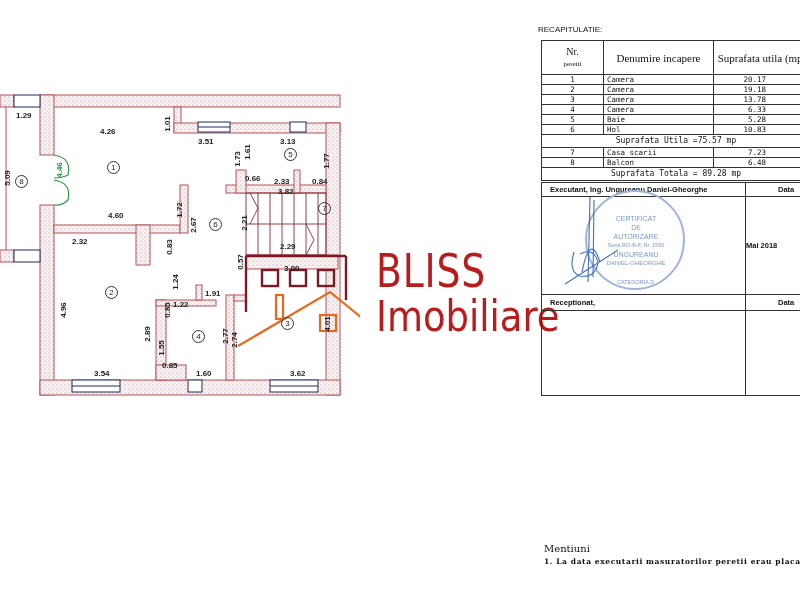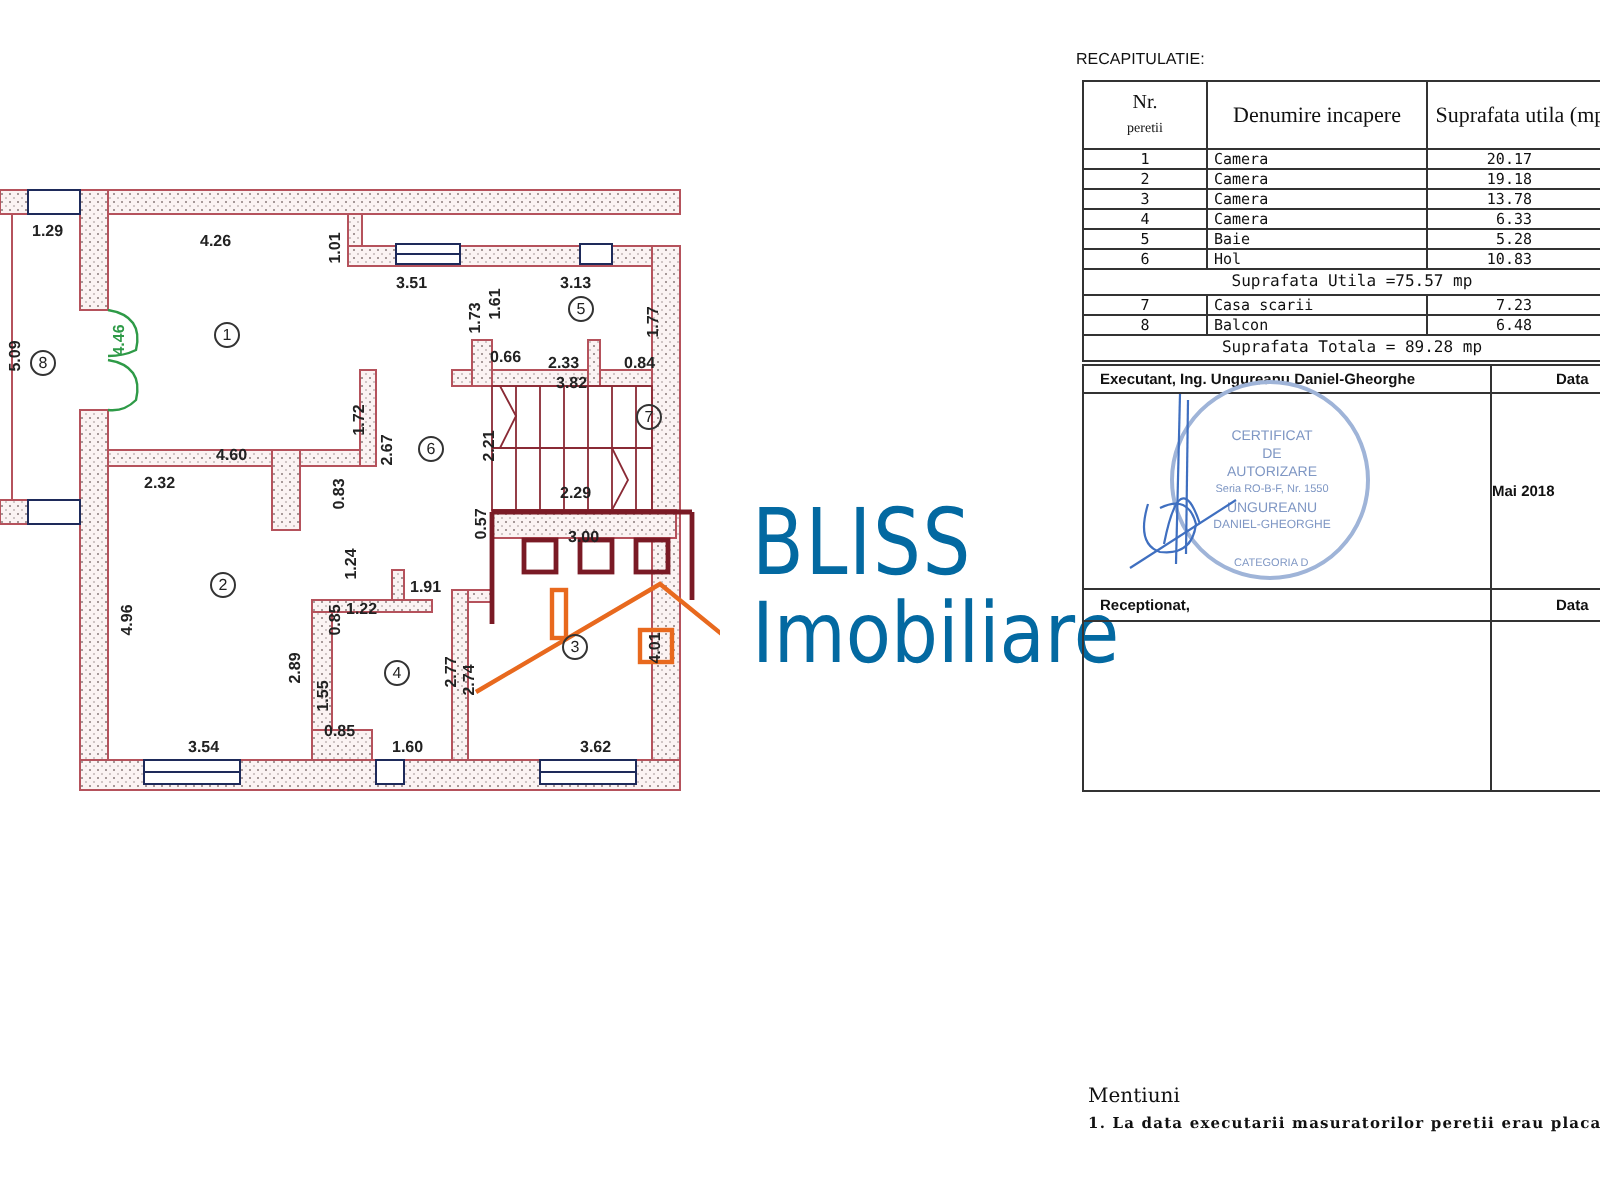--- a/index.html
+++ b/index.html
@@ -18,21 +18,21 @@
   }
   .dim.v { transform: rotate(-90deg); transform-origin: center center; }
   .roomno {
     position: absolute; width: 11px; height: 11px; border: 1px solid #333; border-radius: 50%;
     font-family: "Liberation Sans", sans-serif; font-size: 8px; line-height: 11px;
     text-align: center; color: #222; background: transparent;
   }
 
   
   .logo {
-    position: absolute; left: 376px; top: 248px; color: #0369a1;
+    position: absolute; left: 376px; top: 248px; color: #b91c1c;
     font-family: "DejaVu Sans", sans-serif; font-weight: 200; line-height: 1;
   }
   .logo .l1 { font-size: 46px; letter-spacing: 1px; font-weight: normal; transform: scaleX(0.82); transform-origin: left; display:block;}
   .logo .l2 { font-size: 42px; letter-spacing: 0px; margin-top: 2px; font-weight: normal; transform: scaleX(0.88); transform-origin: left; display:block;}
 
   
   .recap-title {
     position: absolute; left: 538px; top: 25px; font-family: "Liberation Sans", sans-serif;
     font-size: 8px; font-weight: normal; color: #111;
   }
@@ -153,25 +153,25 @@
     </g>
 
     <g stroke="#e8691e" stroke-width="2.2" fill="none">
       <polyline points="238,346 330,292 362,318"></polyline>
       <rect x="276" y="295" width="7" height="24"></rect>
       <rect x="320" y="315" width="16" height="16"></rect>
     </g>
   </svg>
 
   <span class="dim" style="left:16px;top:112px">1.29</span>
-  <span class="dim" style="left:100px;top:117px">4.26</span>
+  <span class="dim" style="left:100px;top:128px">4.26</span>
   <span class="dim v" style="left:160px;top:120px">1.01</span>
   <span class="dim v" style="left:0px;top:174px">5.09</span>
   <span class="dim v" style="left:52px;top:166px;color:#2e9a47">4.46</span>
-  <span class="dim" style="left:108px;top:224px">4.60</span>
+  <span class="dim" style="left:108px;top:212px">4.60</span>
   <span class="dim" style="left:72px;top:238px">2.32</span>
   <span class="dim" style="left:198px;top:138px">3.51</span>
   <span class="dim" style="left:280px;top:138px">3.13</span>
   <span class="dim v" style="left:230px;top:155px">1.73</span>
   <span class="dim v" style="left:240px;top:148px">1.61</span>
   <span class="dim v" style="left:319px;top:157px">1.77</span>
   <span class="dim" style="left:245px;top:175px">0.66</span>
   <span class="dim" style="left:274px;top:178px">2.33</span>
   <span class="dim" style="left:312px;top:178px">0.84</span>
   <span class="dim" style="left:278px;top:188px">3.82</span>

